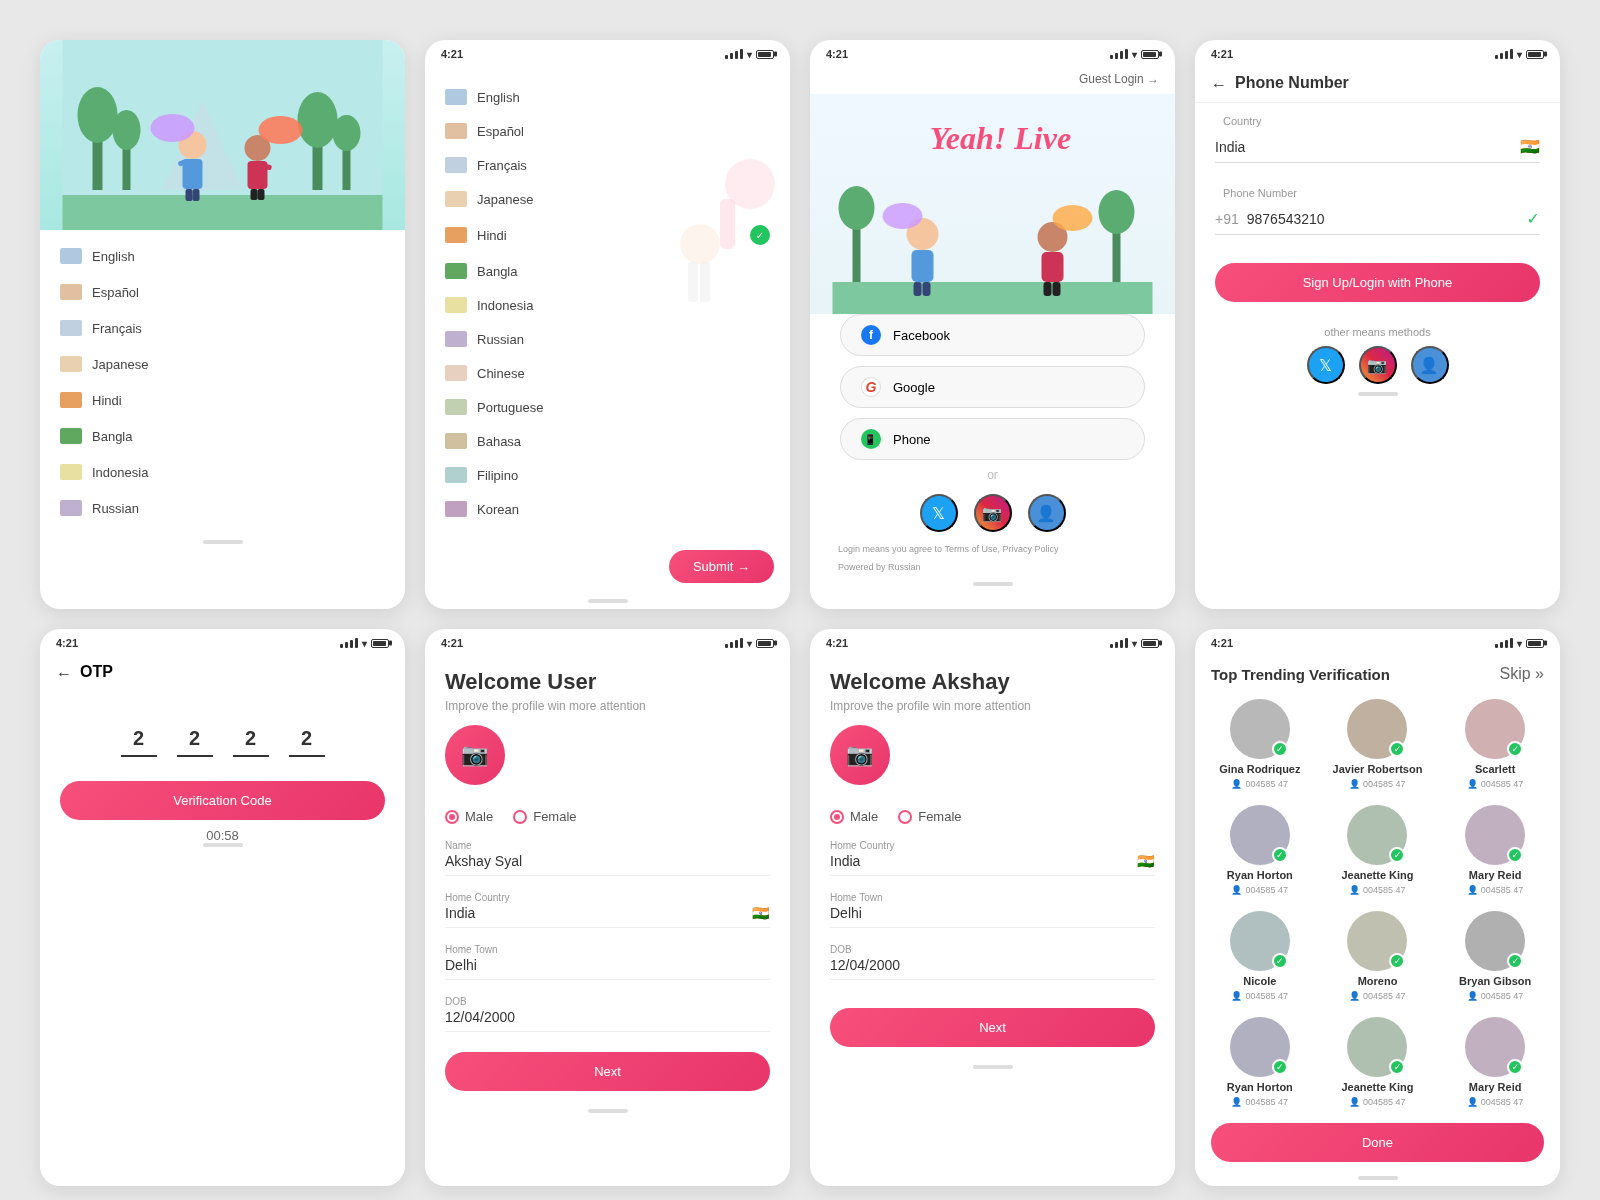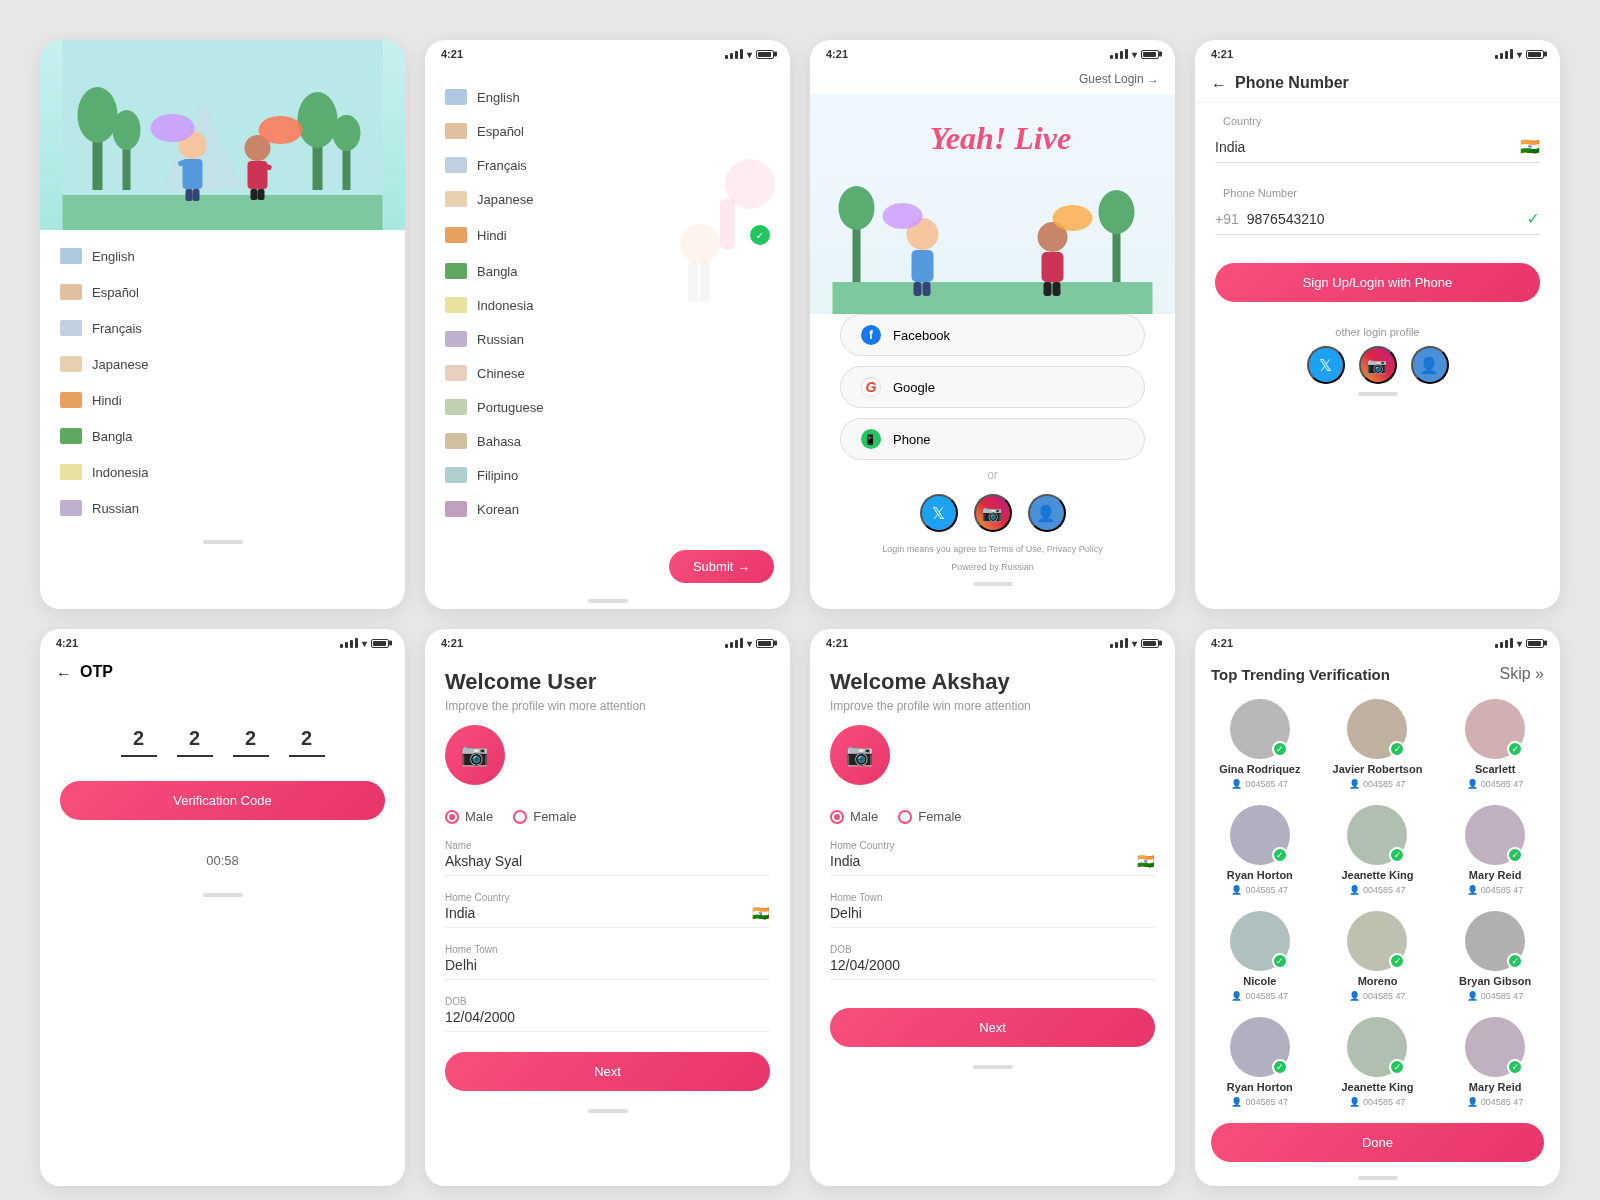--- a/index.html
+++ b/index.html
@@ -129,21 +129,21 @@
     .social-icon { width: 20px; height: 20px; border-radius: 50%; display: flex; align-items: center; justify-content: center; font-size: 12px; font-weight: bold; }
     .fb-icon { background: #1877f2; color: white; }
     .g-icon { background: white; border: 1px solid #ddd; color: #e44234; font-style: italic; font-weight: 900; font-size: 14px; }
     .phone-icon-s { background: #22c55e; color: white; font-size: 10px; }
     .or-divider { font-size: 11px; color: #999; margin: 4px 0; }
     .social-icons-row { display: flex; gap: 16px; align-items: center; justify-content: center; margin: 8px 0; }
     .round-social { width: 38px; height: 38px; border-radius: 50%; display: flex; align-items: center; justify-content: center; font-size: 16px; }
     .twitter-btn { background: #1da1f2; color: white; }
     .instagram-btn { background: linear-gradient(45deg, #f09433, #e6683c, #dc2743, #cc2366, #bc1888); color: white; }
     .user-btn { background: #4a90d9; color: white; }
-    .terms-text { font-size: 9px; color: #999; text-align: center; padding: 4px 28px; }
+    .terms-text { font-size: 9px; color: #999; text-align: left; padding: 4px 28px; }
 
     
     .screen4-header { display: flex; align-items: center; gap: 8px; padding: 10px 16px; border-bottom: 1px solid #f0f0f0; }
     .back-arrow { font-size: 16px; color: #333; cursor: pointer; }
     .screen4-title { font-size: 16px; font-weight: 600; color: #333; }
     .form-group { padding: 12px 20px; }
     .form-label { font-size: 11px; color: #999; margin-bottom: 4px; display: block; margin-left: 8px; }
     .country-row { display: flex; align-items: center; justify-content: space-between; border-bottom: 1.5px solid #ddd; padding: 6px 0; }
     .phone-row { display: flex; align-items: center; border-bottom: 1.5px solid #ddd; padding: 6px 0; gap: 8px; }
     .country-code { font-size: 14px; color: #999; }
@@ -175,21 +175,21 @@
       color: white;
       border: none;
       border-radius: 24px;
       padding: 12px;
       width: calc(100% - 40px);
       margin: 8px 20px;
       font-size: 13px;
       cursor: pointer;
       text-align: center;
     }
-    .timer-text { text-align: center; font-size: 13px; color: #666; margin: 25px 0; }
+    .timer-text { text-align: center; font-size: 13px; color: #666; margin: 0 0; }
 
     
     .welcome-title { font-size: 22px; font-weight: 700; color: #333; padding: 16px 20px 4px; }
     .welcome-sub { font-size: 12px; color: #999; padding: 0 20px 12px; }
     .avatar-upload { width: 60px; height: 60px; background: linear-gradient(135deg, #f74f7b, #e8356b); border-radius: 50%; display: flex; align-items: center; justify-content: center; margin: 0 20px 16px; color: white; font-size: 22px; cursor: pointer; }
     .gender-row { display: flex; gap: 20px; padding: 8px 20px; }
     .gender-option { display: flex; align-items: center; gap: 6px; font-size: 13px; color: #555; }
     .radio-dot { width: 14px; height: 14px; border-radius: 50%; border: 2px solid #f74f7b; display: flex; align-items: center; justify-content: center; }
     .radio-dot.selected::after { content: ''; width: 6px; height: 6px; border-radius: 50%; background: #f74f7b; }
     .field-group { padding: 8px 20px; }
@@ -496,21 +496,21 @@
     </div>
     <div class="form-group">
       <span class="form-label">Phone Number</span>
       <div class="phone-row">
         <span class="country-code">+91</span>
         <span class="phone-value">9876543210</span>
         <span class="check-green">✓</span>
       </div>
     </div>
     <button class="sign-btn">Sign Up/Login with Phone</button>
-    <div class="other-login">other login profile</div>
+    <div class="other-login">other means methods</div>
     <div class="other-icons-row">
       <button class="round-social twitter-btn" style="width:38px;height:38px;">𝕏</button>
       <button class="round-social instagram-btn" style="width:38px;height:38px;">📷</button>
       <button class="round-social user-btn" style="width:38px;height:38px;">👤</button>
     </div>
     <div class="home-indicator"></div>
   </div>
 
   <div class="phone-frame">
     <div class="status-bar">

